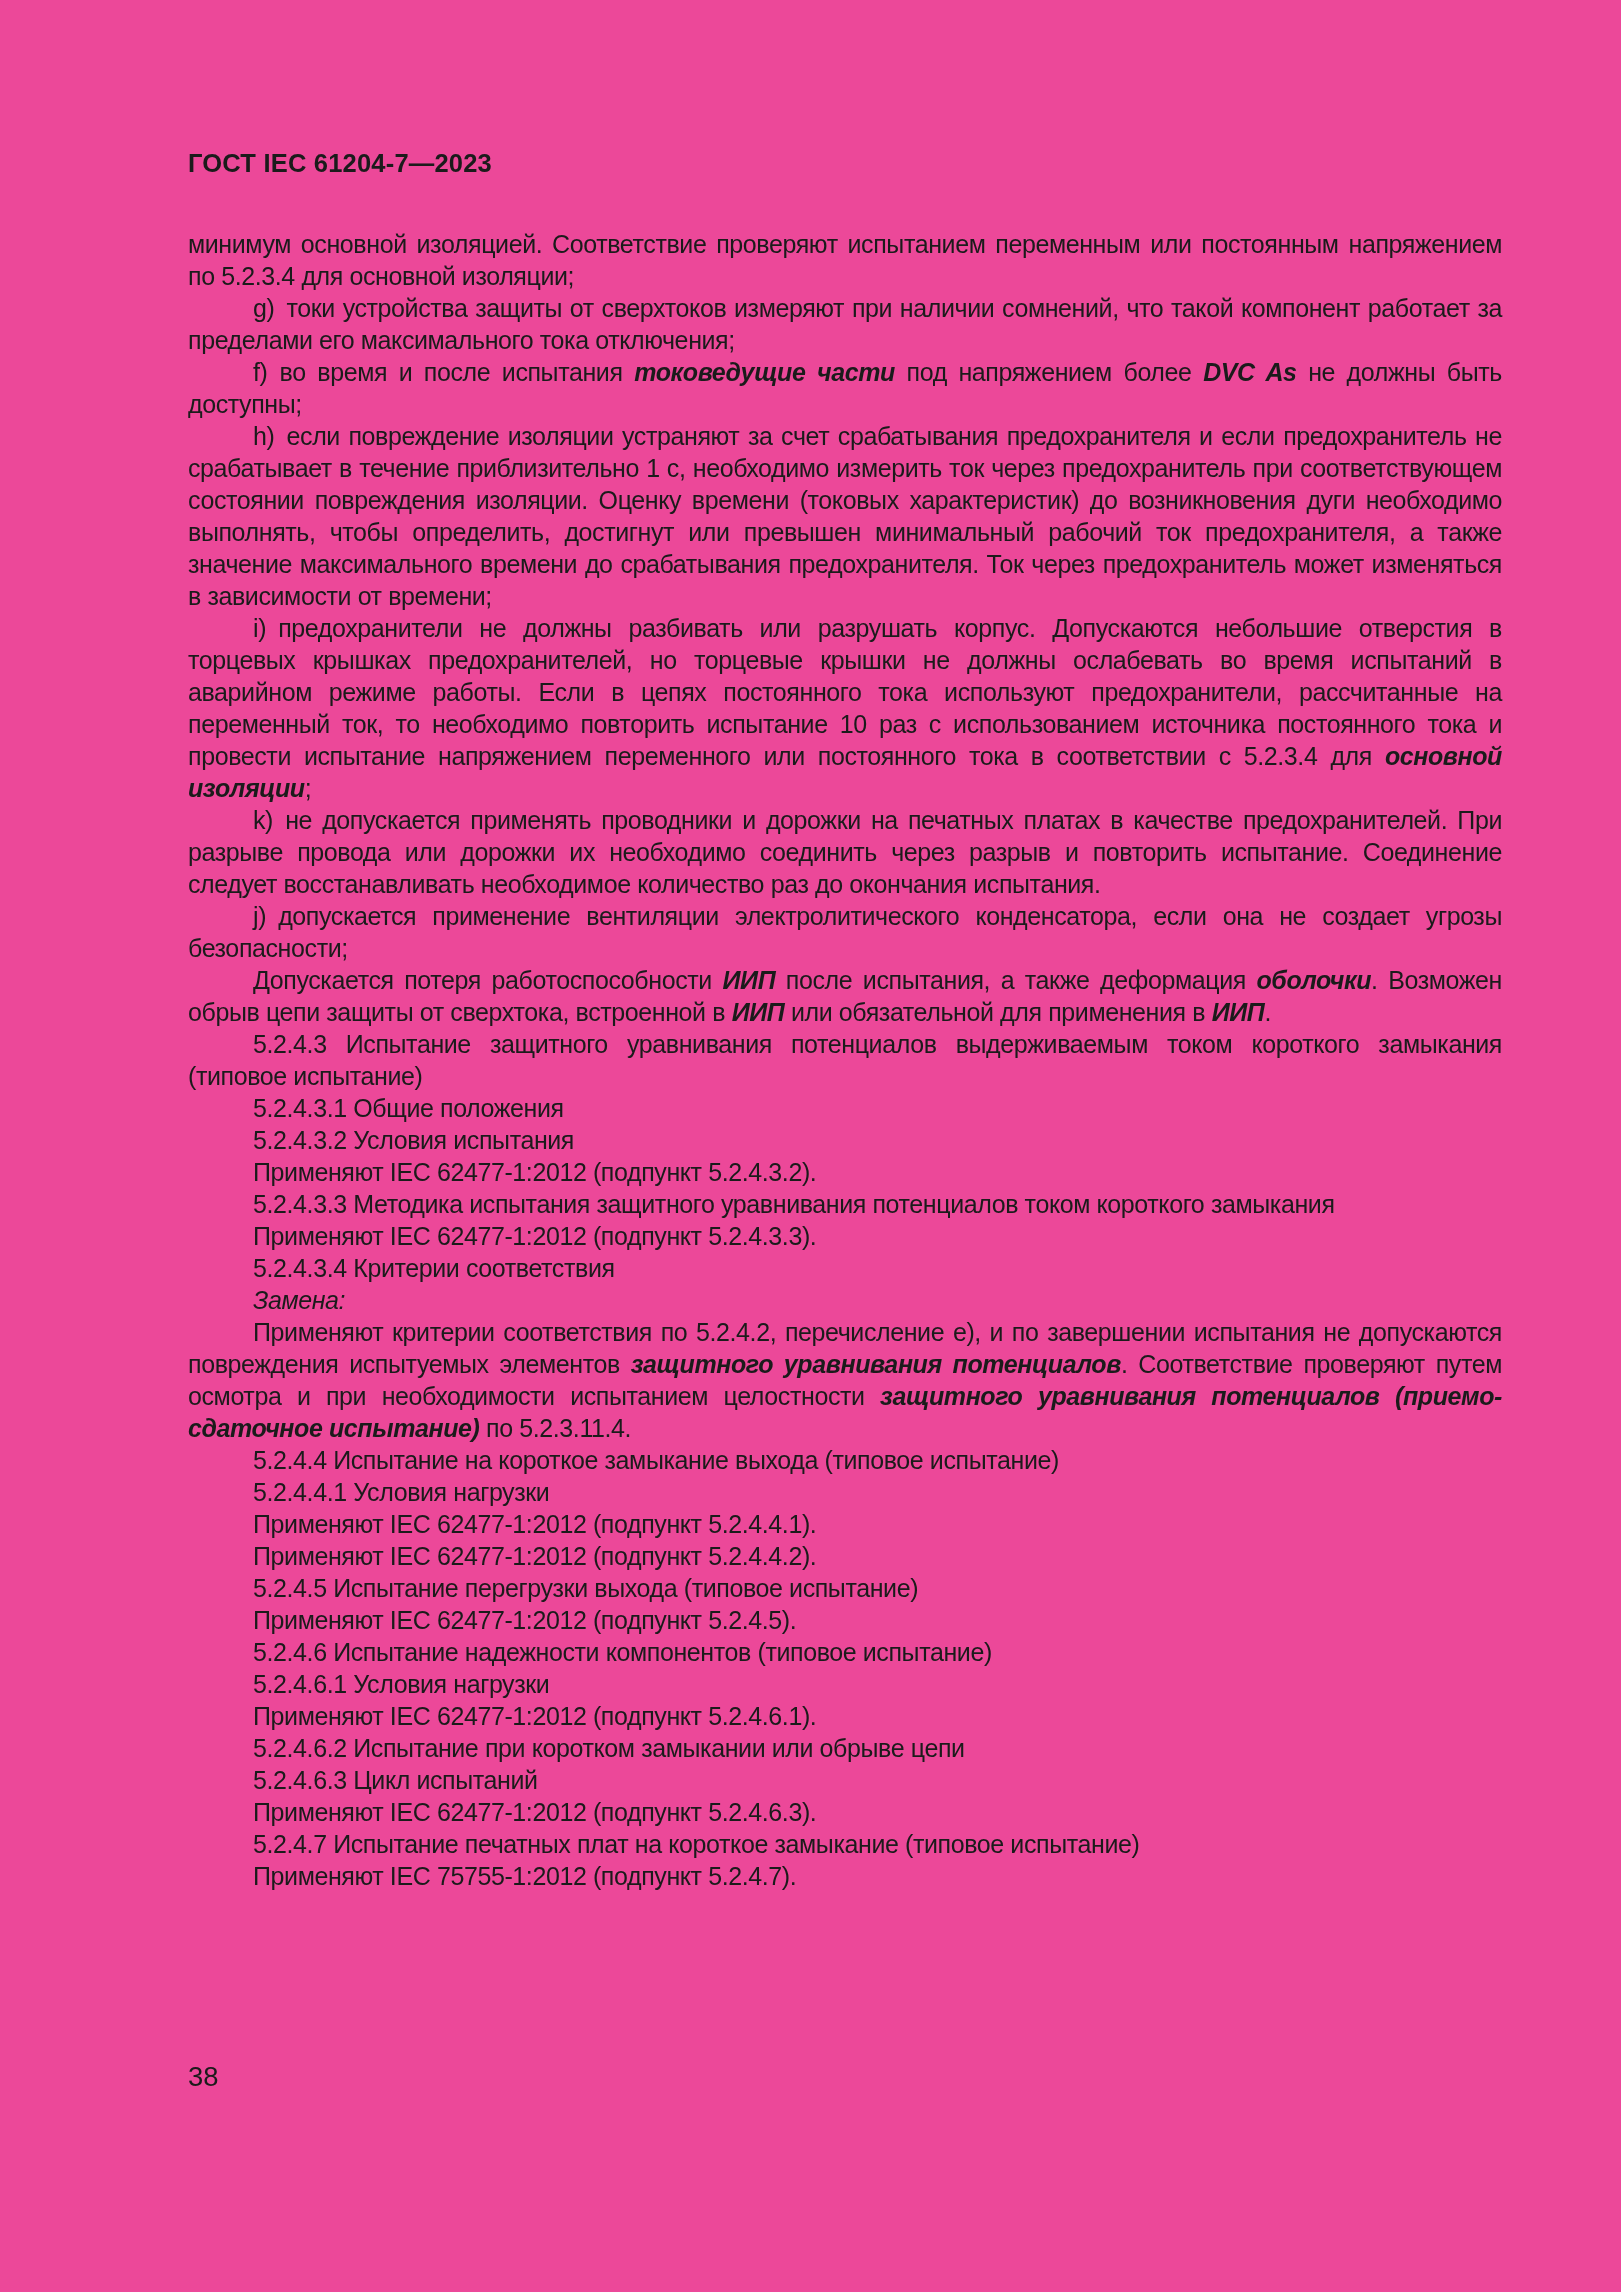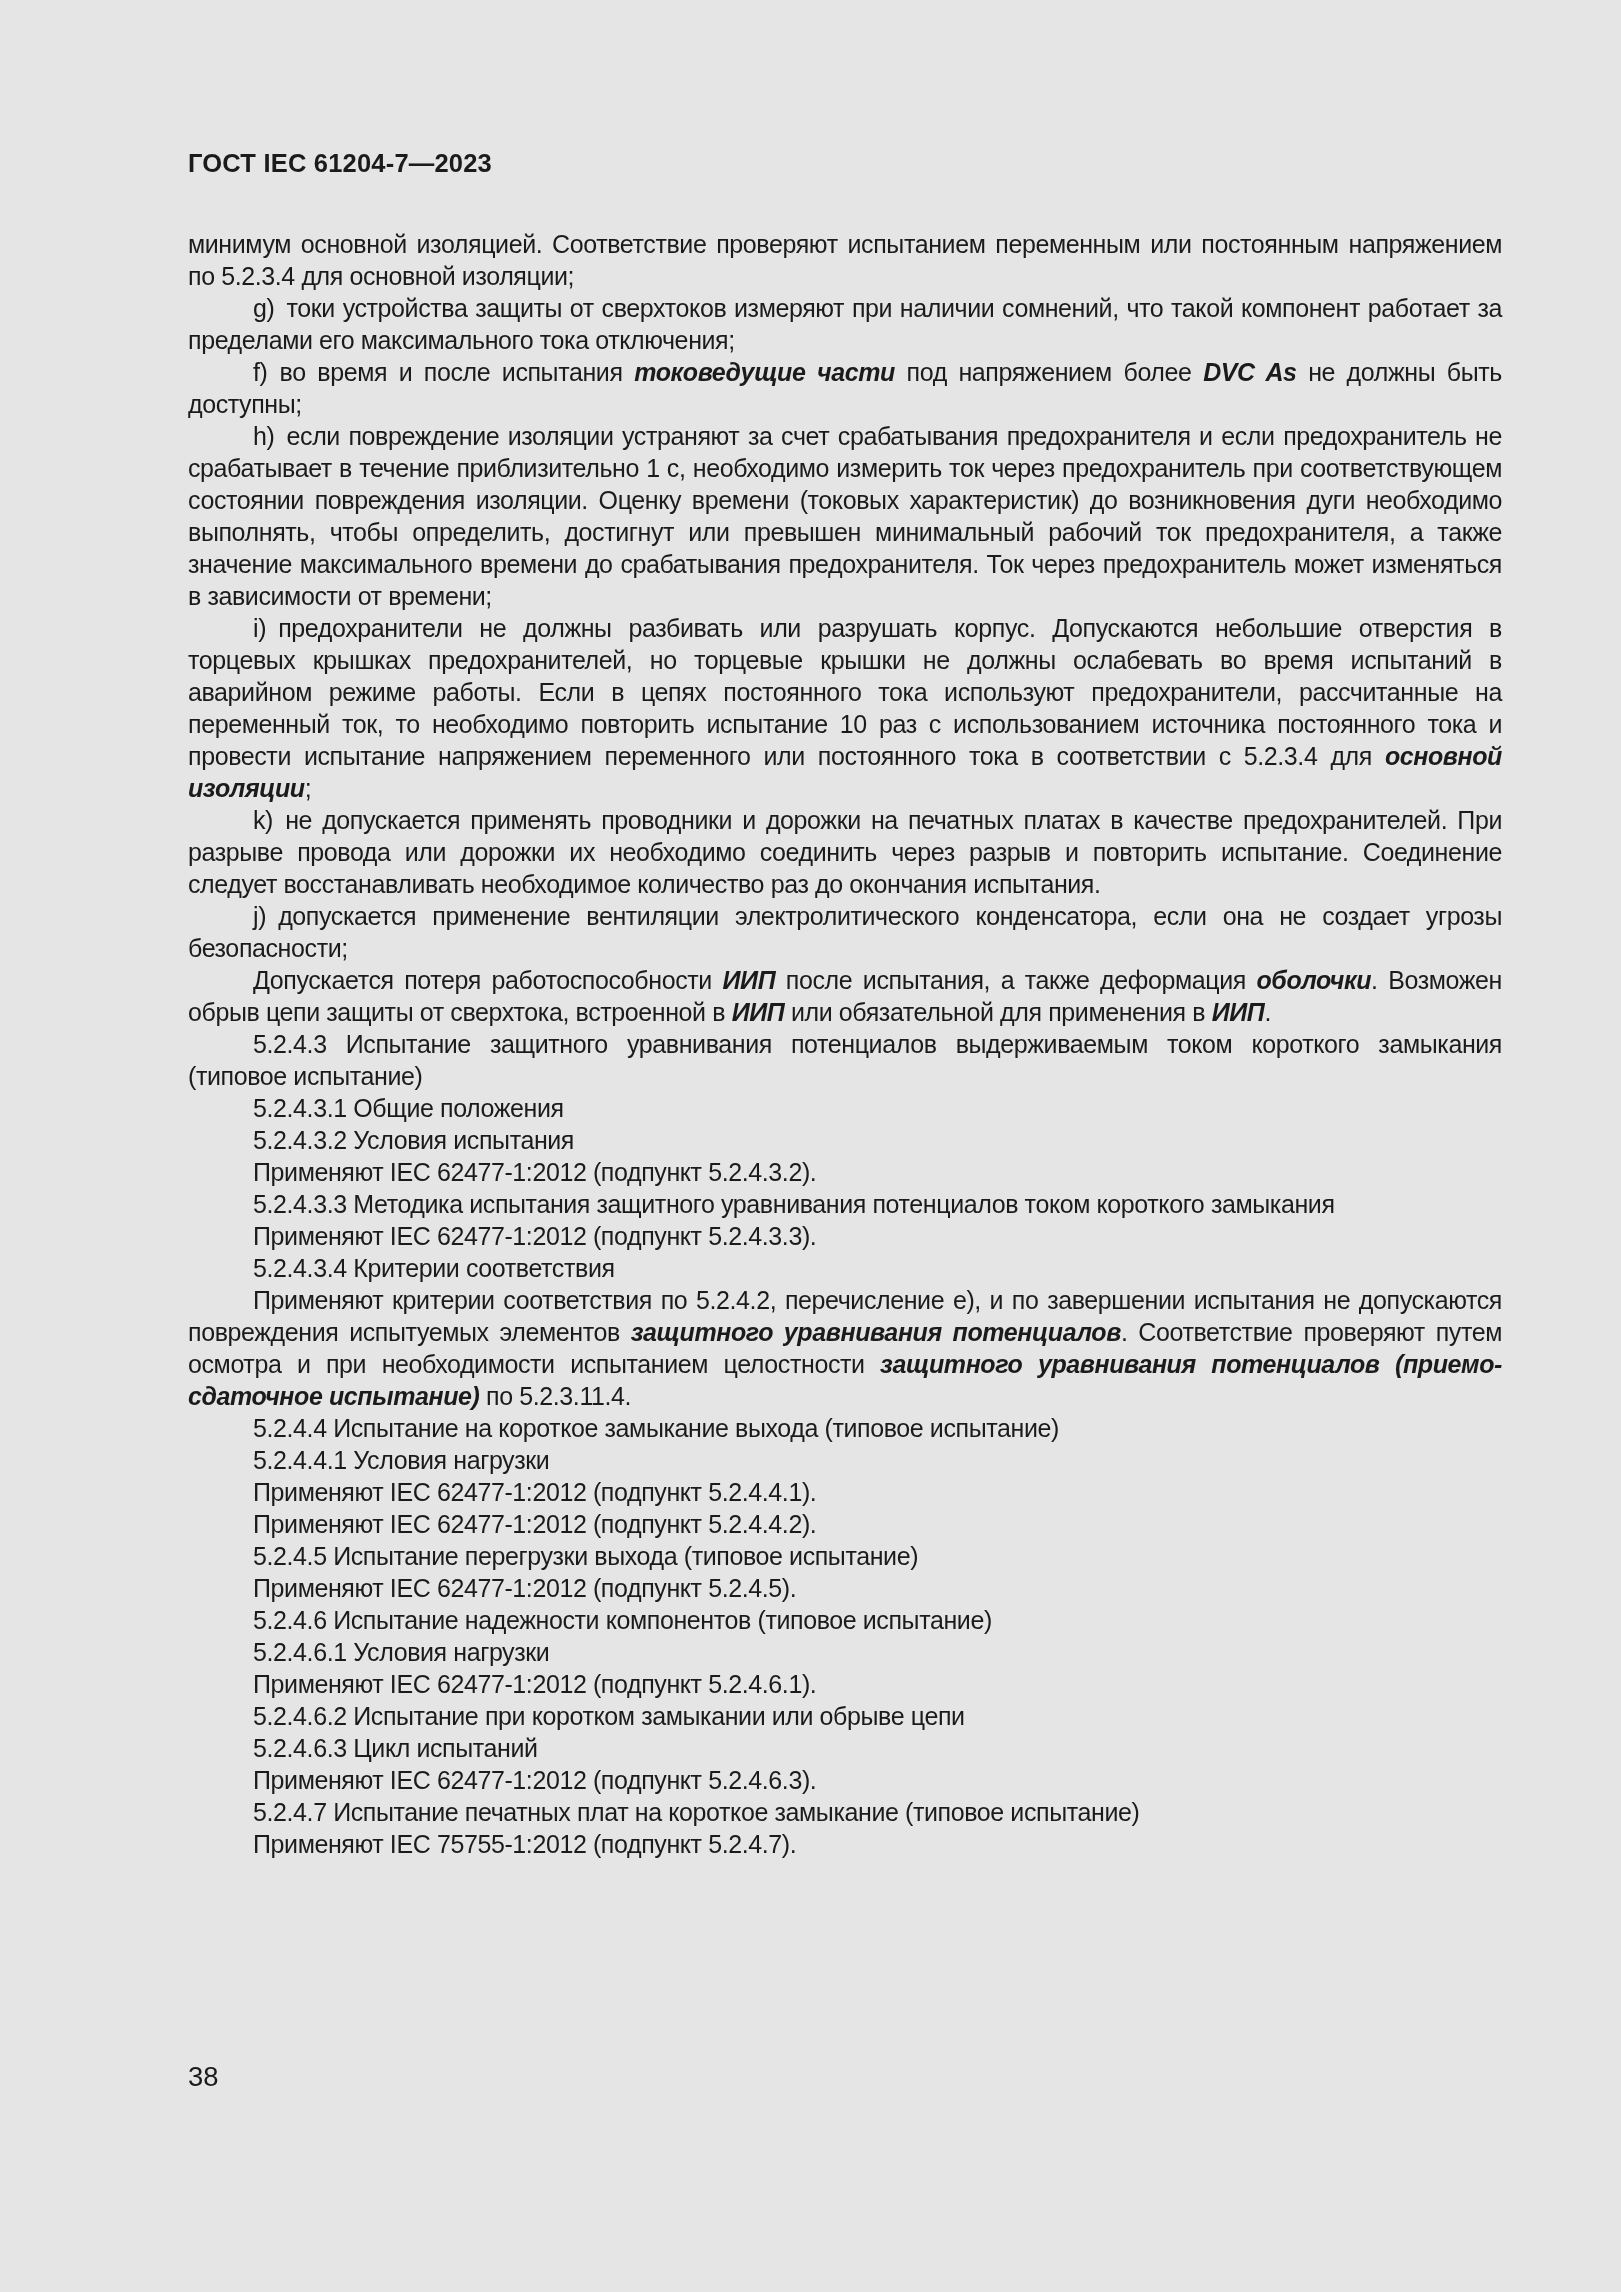--- a/index.html
+++ b/index.html
@@ -5,21 +5,21 @@
 <style>
   html, body {
     margin: 0;
     padding: 0;
     background: #ffffff;
   }
   .page {
     position: relative;
     width: 1621px;
     height: 2293px;
-    background: #e5e5e5;
+    background: #ec4899;
     overflow: hidden;
     font-family: "Liberation Sans", "DejaVu Sans", sans-serif;
     color: #1b1b1b;
   }
   .running-header {
     position: absolute;
     left: 188px;
     top: 149px;
     font-size: 25.5px;
     font-weight: bold;
@@ -70,20 +70,21 @@
       <p class="para indent"><span class="run-n">k) не допускается применять проводники и дорожки на печатных платах в качестве предохранителей. При разрыве провода или дорожки их необходимо соединить через разрыв и повторить испытание. Соединение следует восстанавливать необходимое количество раз до окончания испытания.</span></p>
       <p class="para indent"><span class="run-n">j) допускается применение вентиляции электролитического конденсатора, если она не создает угрозы безопасности;</span></p>
       <p class="para indent"><span class="run-n">Допускается потеря работоспособности </span><span class="run-bi">ИИП</span><span class="run-n"> после испытания, а также деформация </span><span class="run-bi">оболочки</span><span class="run-n">. Возможен обрыв цепи защиты от сверхтока, встроенной в </span><span class="run-bi">ИИП</span><span class="run-n"> или обязательной для применения в </span><span class="run-bi">ИИП</span><span class="run-n">.</span></p>
       <p class="para indent"><span class="run-n">5.2.4.3 Испытание защитного уравнивания потенциалов выдерживаемым током короткого замыкания (типовое испытание)</span></p>
       <p class="para indent"><span class="run-n">5.2.4.3.1 Общие положения</span></p>
       <p class="para indent"><span class="run-n">5.2.4.3.2 Условия испытания</span></p>
       <p class="para indent"><span class="run-n">Применяют IEC 62477-1:2012 (подпункт 5.2.4.3.2).</span></p>
       <p class="para indent"><span class="run-n">5.2.4.3.3 Методика испытания защитного уравнивания потенциалов током короткого замыкания</span></p>
       <p class="para indent"><span class="run-n">Применяют IEC 62477-1:2012 (подпункт 5.2.4.3.3).</span></p>
       <p class="para indent"><span class="run-n">5.2.4.3.4 Критерии соответствия</span></p>
+      <p class="para indent"><span class="run-i">Замена:</span></p>
       <p class="para indent"><span class="run-n">Применяют критерии соответствия по 5.2.4.2, перечисление e), и по завершении испытания не допускаются повреждения испытуемых элементов </span><span class="run-bi">защитного уравнивания потенциалов</span><span class="run-n">. Соответствие проверяют путем осмотра и при необходимости испытанием целостности </span><span class="run-bi">защитного уравнивания потенциалов (приемо-сдаточное испытание)</span><span class="run-n"> по 5.2.3.11.4.</span></p>
       <p class="para indent"><span class="run-n">5.2.4.4 Испытание на короткое замыкание выхода (типовое испытание)</span></p>
       <p class="para indent"><span class="run-n">5.2.4.4.1 Условия нагрузки</span></p>
       <p class="para indent"><span class="run-n">Применяют IEC 62477-1:2012 (подпункт 5.2.4.4.1).</span></p>
       <p class="para indent"><span class="run-n">Применяют IEC 62477-1:2012 (подпункт 5.2.4.4.2).</span></p>
       <p class="para indent"><span class="run-n">5.2.4.5 Испытание перегрузки выхода (типовое испытание)</span></p>
       <p class="para indent"><span class="run-n">Применяют IEC 62477-1:2012 (подпункт 5.2.4.5).</span></p>
       <p class="para indent"><span class="run-n">5.2.4.6 Испытание надежности компонентов (типовое испытание)</span></p>
       <p class="para indent"><span class="run-n">5.2.4.6.1 Условия нагрузки</span></p>
       <p class="para indent"><span class="run-n">Применяют IEC 62477-1:2012 (подпункт 5.2.4.6.1).</span></p>

